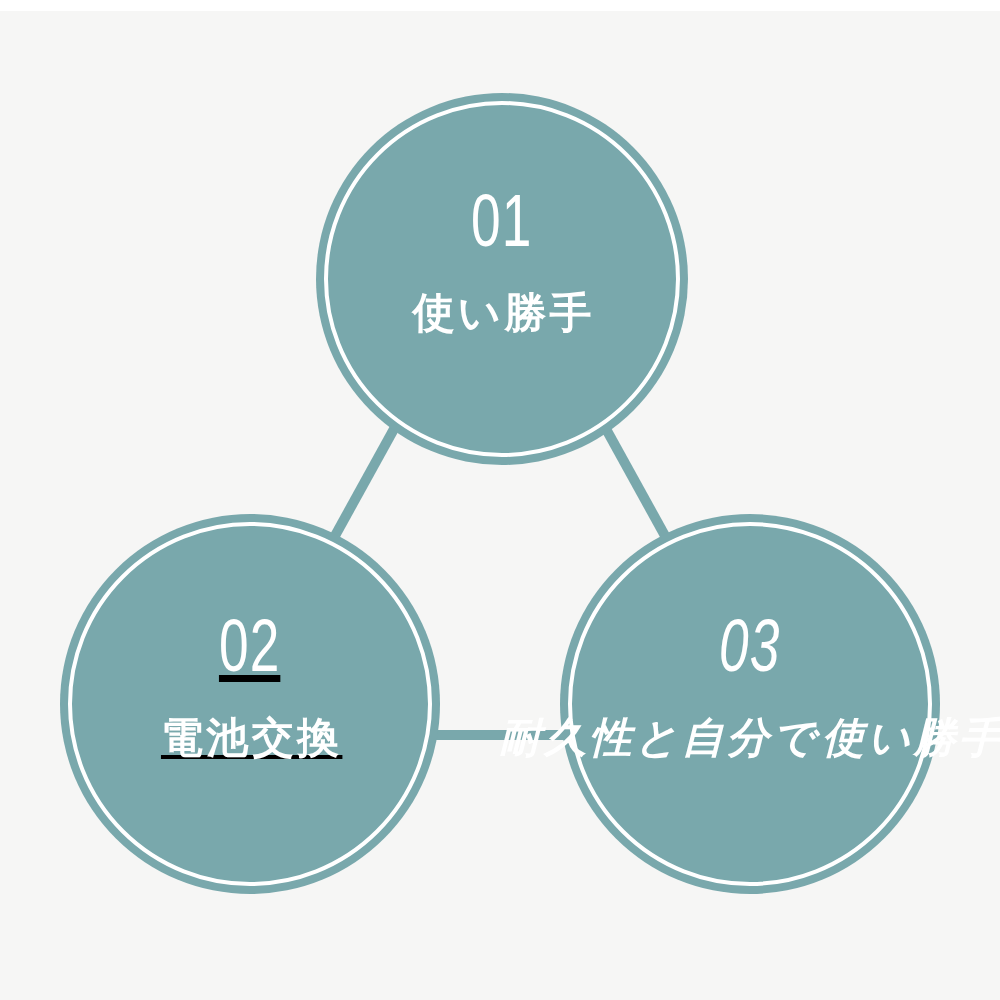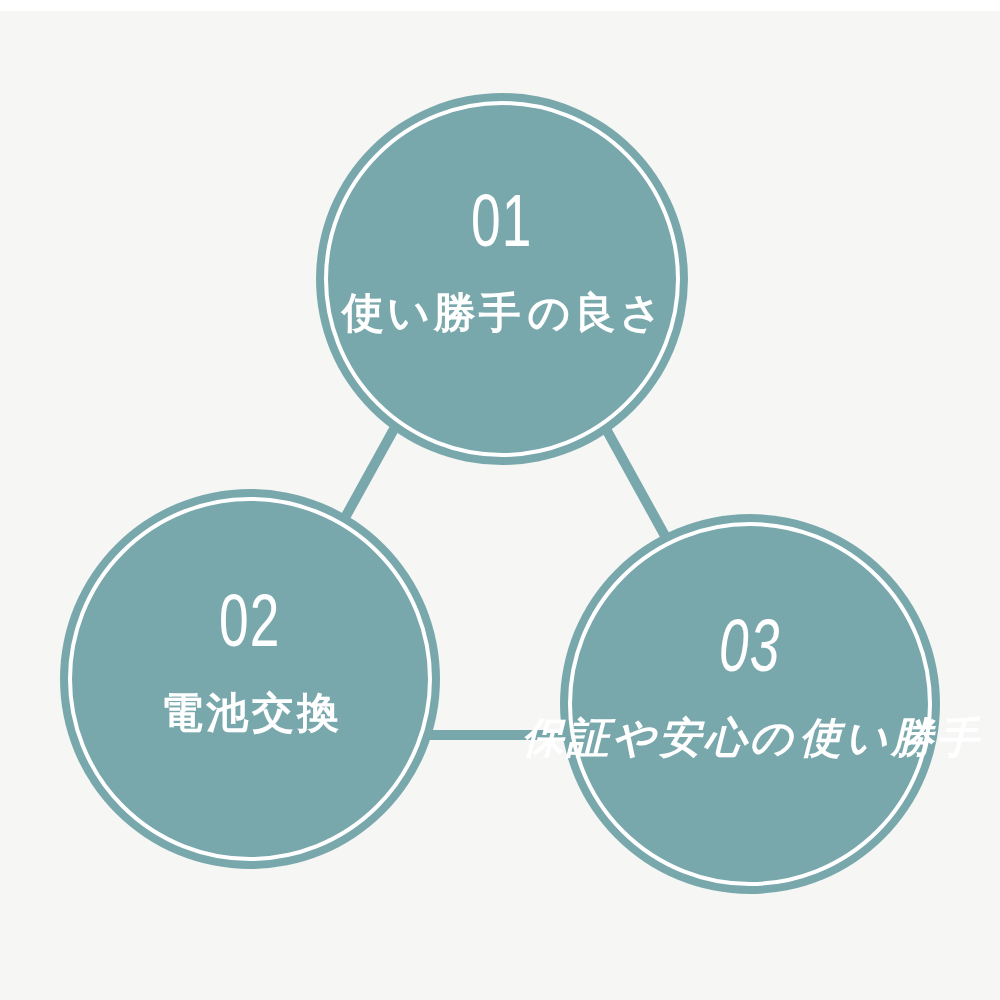--- a/index.html
+++ b/index.html
@@ -47,23 +47,24 @@
     pointer-events: none;
   }
   .circle-top {
     left: 316px;
     top: 82px;
     width: 372px;
     height: 372px;
   }
   .circle-bl {
     left: 60px;
-    top: 478px;
+    top: 503px;
     width: 380px;
     height: 380px;
+    text-decoration: underline;
   }
   .circle-br {
     left: 560px;
     top: 503px;
     width: 380px;
     height: 380px;
     font-style: italic;
   }
   .content {
     display: flex;
@@ -106,39 +107,38 @@
     <line x1="500" y1="226" x2="775" y2="724"></line>
     <line x1="250" y1="724" x2="750" y2="724"></line>
   </svg>
 
   <div class="circle circle-top">
     <span class="ring"></span>
     <div class="content">
       <div class="num">01</div>
       <div class="label">
         <span class="line">使い勝手</span>
-        <span class="line">の良さ</span>
       </div>
     </div>
   </div>
 
   <div class="circle circle-bl">
     <span class="ring"></span>
     <div class="content">
       <div class="num">02</div>
       <div class="label">
         <span class="line">電池交換</span>
       </div>
     </div>
   </div>
 
   <div class="circle circle-br">
     <span class="ring"></span>
     <div class="content">
       <div class="num">03</div>
       <div class="label">
-        <span class="line">保証や安心の</span>
+        <span class="line">耐久性と自分で</span>
         <span class="line">使い勝手</span>
       </div>
     </div>
   </div>
 
 </div>
 
 </body></html>

